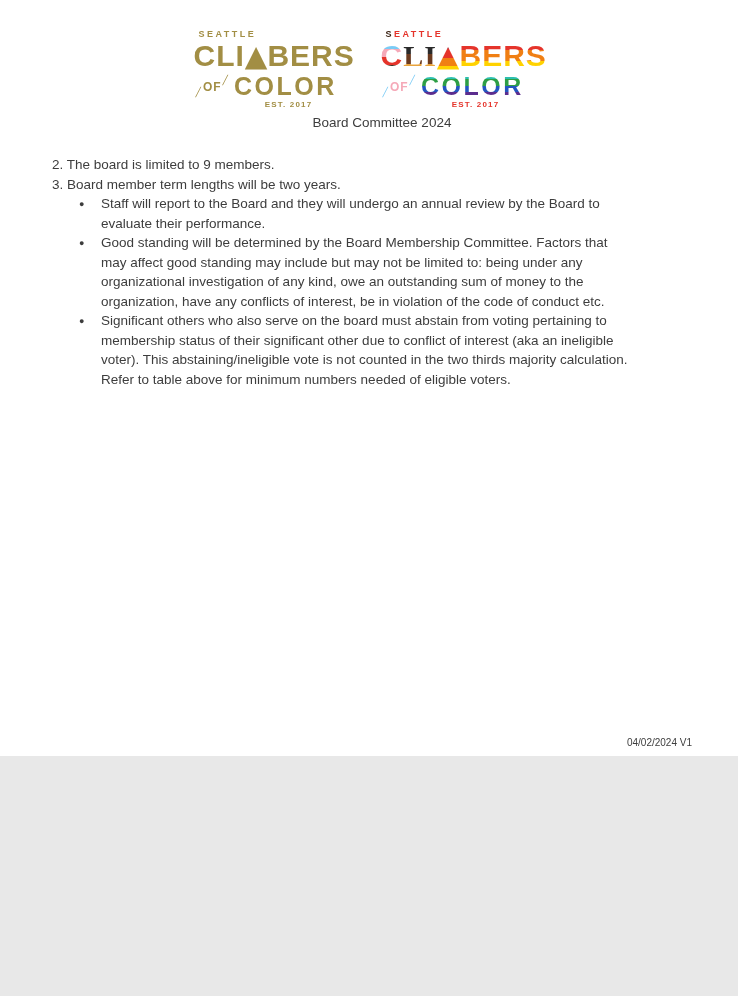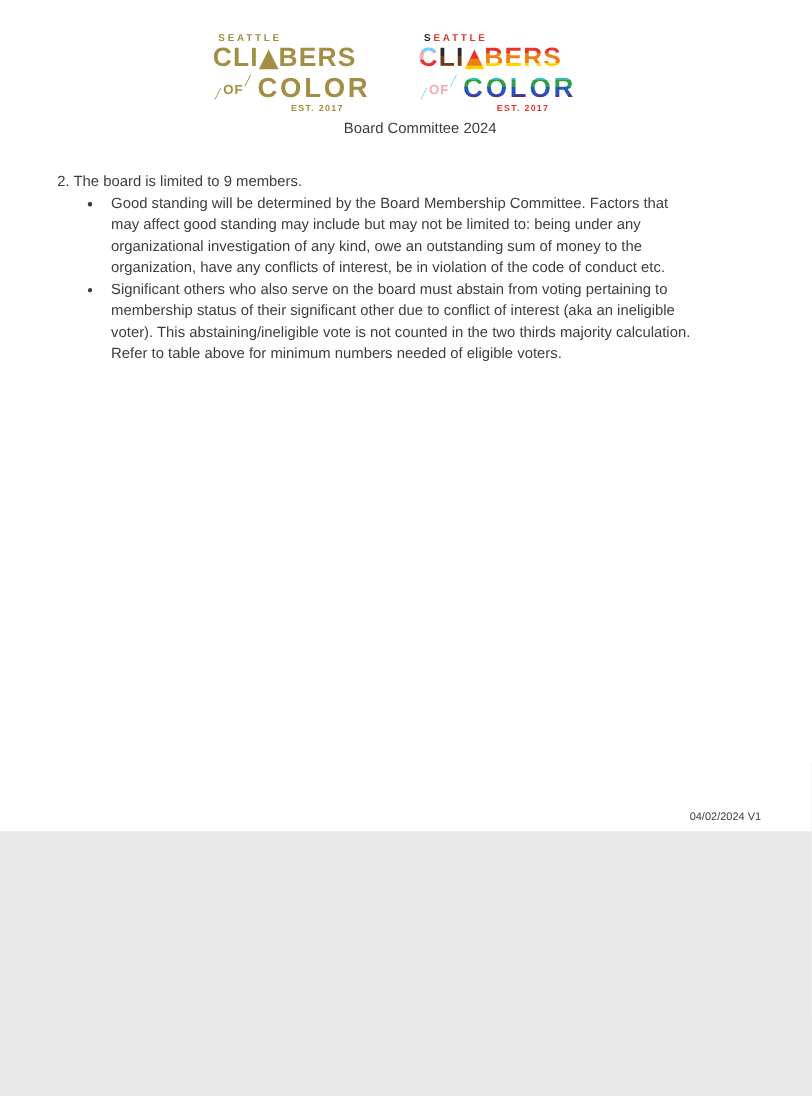--- a/index.html
+++ b/index.html
@@ -28,21 +28,21 @@
     white-space:nowrap;
     line-height:1;
     user-select:none;
   }
   .logo.pride{margin-left:-3px;}
   .logo .seattle{
     font-size:9px;font-weight:bold;letter-spacing:2.5px;
     margin-left:5px;margin-bottom:2px;
   }
   .logo .climbers{
-    font-size:24px;font-weight:800;letter-spacing:1px;
+    font-size:30px;font-weight:800;letter-spacing:1px;
     line-height:1;
   }
   .logo .mtn{
     font-family:"DejaVu Sans",sans-serif;
     font-size:0.98em;
     letter-spacing:0;
     vertical-align:0px;
   }
   .logo .ofrow{
     display:flex;align-items:center;
@@ -71,21 +71,21 @@
   
   .logo.gold{color:#a28e44;}
   
   .logo.pride .seattle .s1{color:#3b2314;}
   .logo.pride .seattle .s2{color:#e5342b;}
   .grad{
     -webkit-background-clip:text;background-clip:text;
     color:transparent;-webkit-text-fill-color:transparent;
   }
   .g-c{background-image:linear-gradient(180deg,#7acbf5 0 30%,#f5a9b8 30% 55%,#e5342b 55% 80%,#3b2314 80% 100%);}
-  .g-li{background-image:linear-gradient(180deg,#2a2a2a 0 45%,#6b3a1f 45% 75%,#e8a33d 75% 100%);}
+  .g-li{background-image:linear-gradient(180deg,#2a2a2a 0 45%,#6b3a1f 45% 75%,#e8a33d 75% 100%);font-family:Liberation Serif, serif;}
   .g-mtn{background-image:linear-gradient(180deg,#b3202a 0 30%,#e5342b 30% 55%,#f07f13 55% 78%,#ffd200 78% 100%);}
   .g-bers{background-image:linear-gradient(180deg,#e5342b 0 34%,#f07f13 34% 67%,#ffd200 67% 100%);}
   .g-color{background-image:linear-gradient(180deg,#2cbfae 0 20%,#2e9e46 20% 46%,#2456c0 46% 74%,#5b2d8e 74% 100%);}
   .logo.pride .of{color:#f5a9b8;}
   .logo.pride .sl{color:#7acbf5;}
   .logo.pride .est{color:#e5342b;}
   .doc-title{
     font-size:13.5px;
     margin-top:6px;
     transform:translateX(13px);
@@ -155,24 +155,26 @@
         </div>
         <div class="est">EST. 2017</div>
       </div>
 
     </div>
     <div class="doc-title">Board Committee 2024</div>
   </header>
 
   <main class="doc-body">
     <p>2. The board is limited to 9 members.</p>
+    <p>3. Board member term lengths will be two years.</p>
 
 
     <ul class="bullets">
-      <li><span class="bullet">●</span></li>
+      <li><span class="bullet">●</span><span class="btext">Staff will report to the Board and they will undergo an annual review by the Board to
+evaluate their performance.</span></li>
       <li><span class="bullet">●</span><span class="btext">Good standing will be determined by the Board Membership Committee. Factors that
 may affect good standing may include but may not be limited to: being under any
 organizational investigation of any kind, owe an outstanding sum of money to the
 organization, have any conflicts of interest, be in violation of the code of conduct etc.</span></li>
       <li><span class="bullet">●</span><span class="btext">Significant others who also serve on the board must abstain from voting pertaining to
 membership status of their significant other due to conflict of interest (aka an ineligible
 voter). This abstaining/ineligible vote is not counted in the two thirds majority calculation.
 Refer to table above for minimum numbers needed of eligible voters.</span></li>
     </ul>
   </main>

